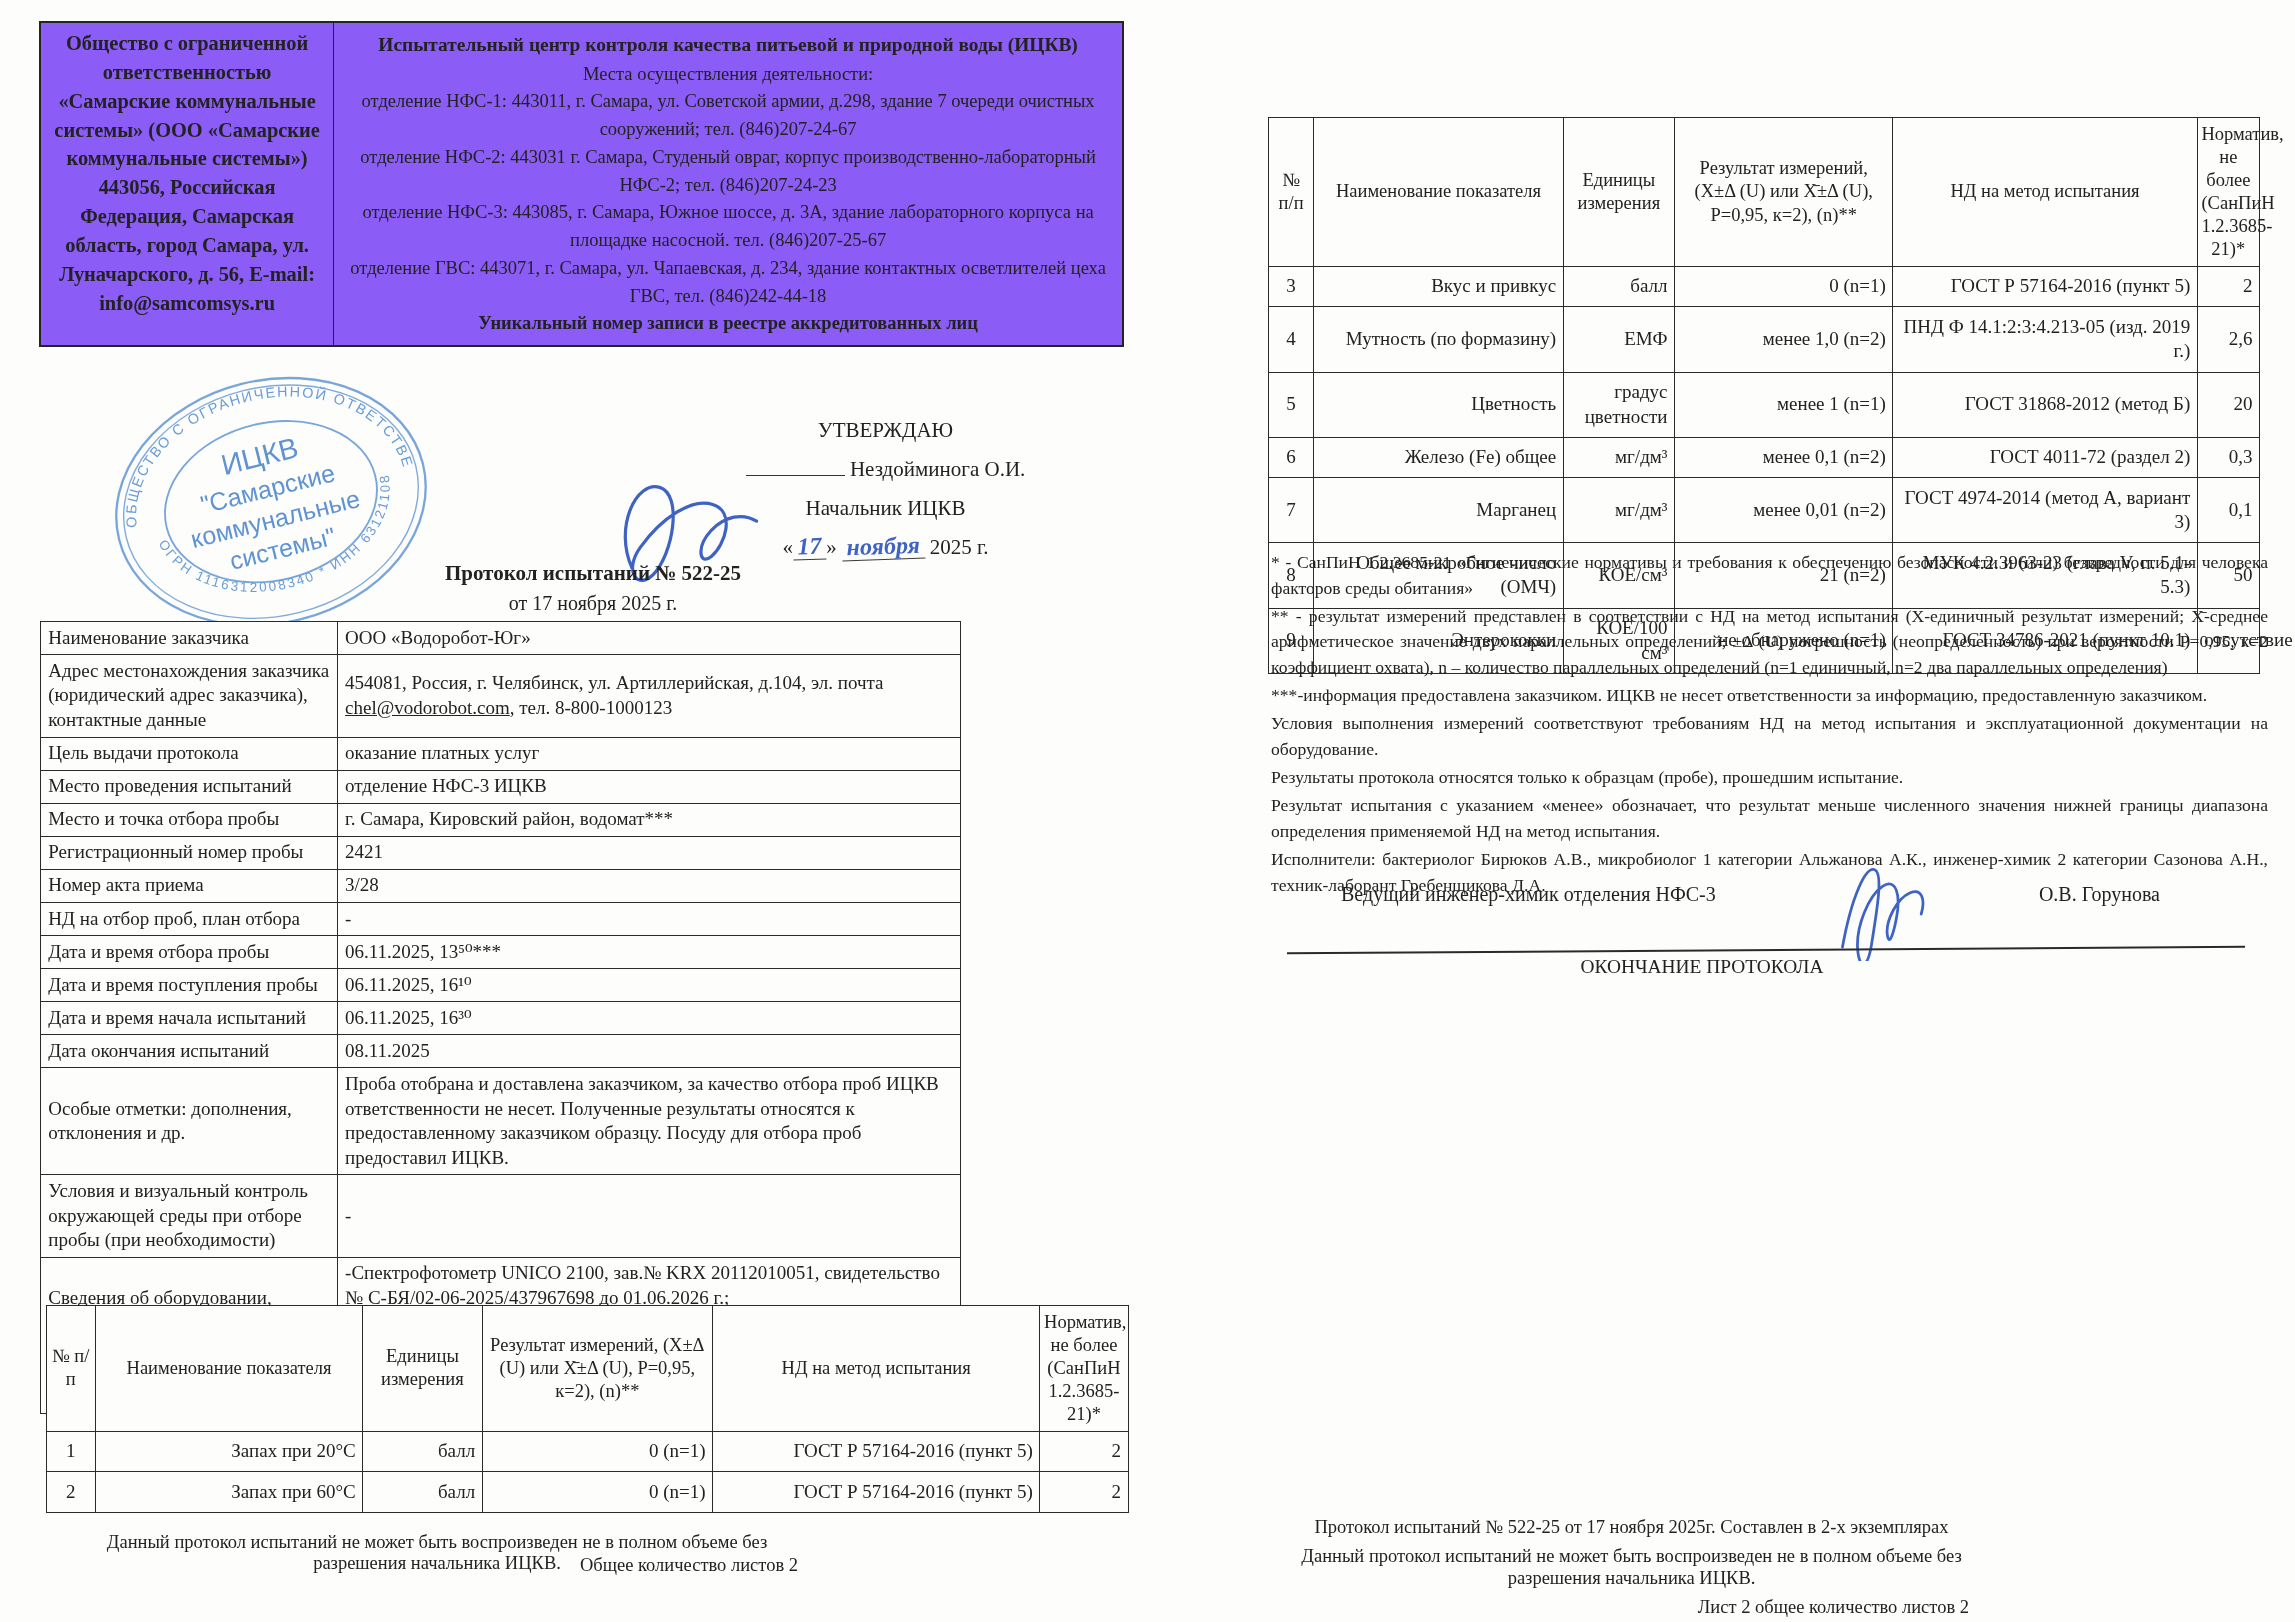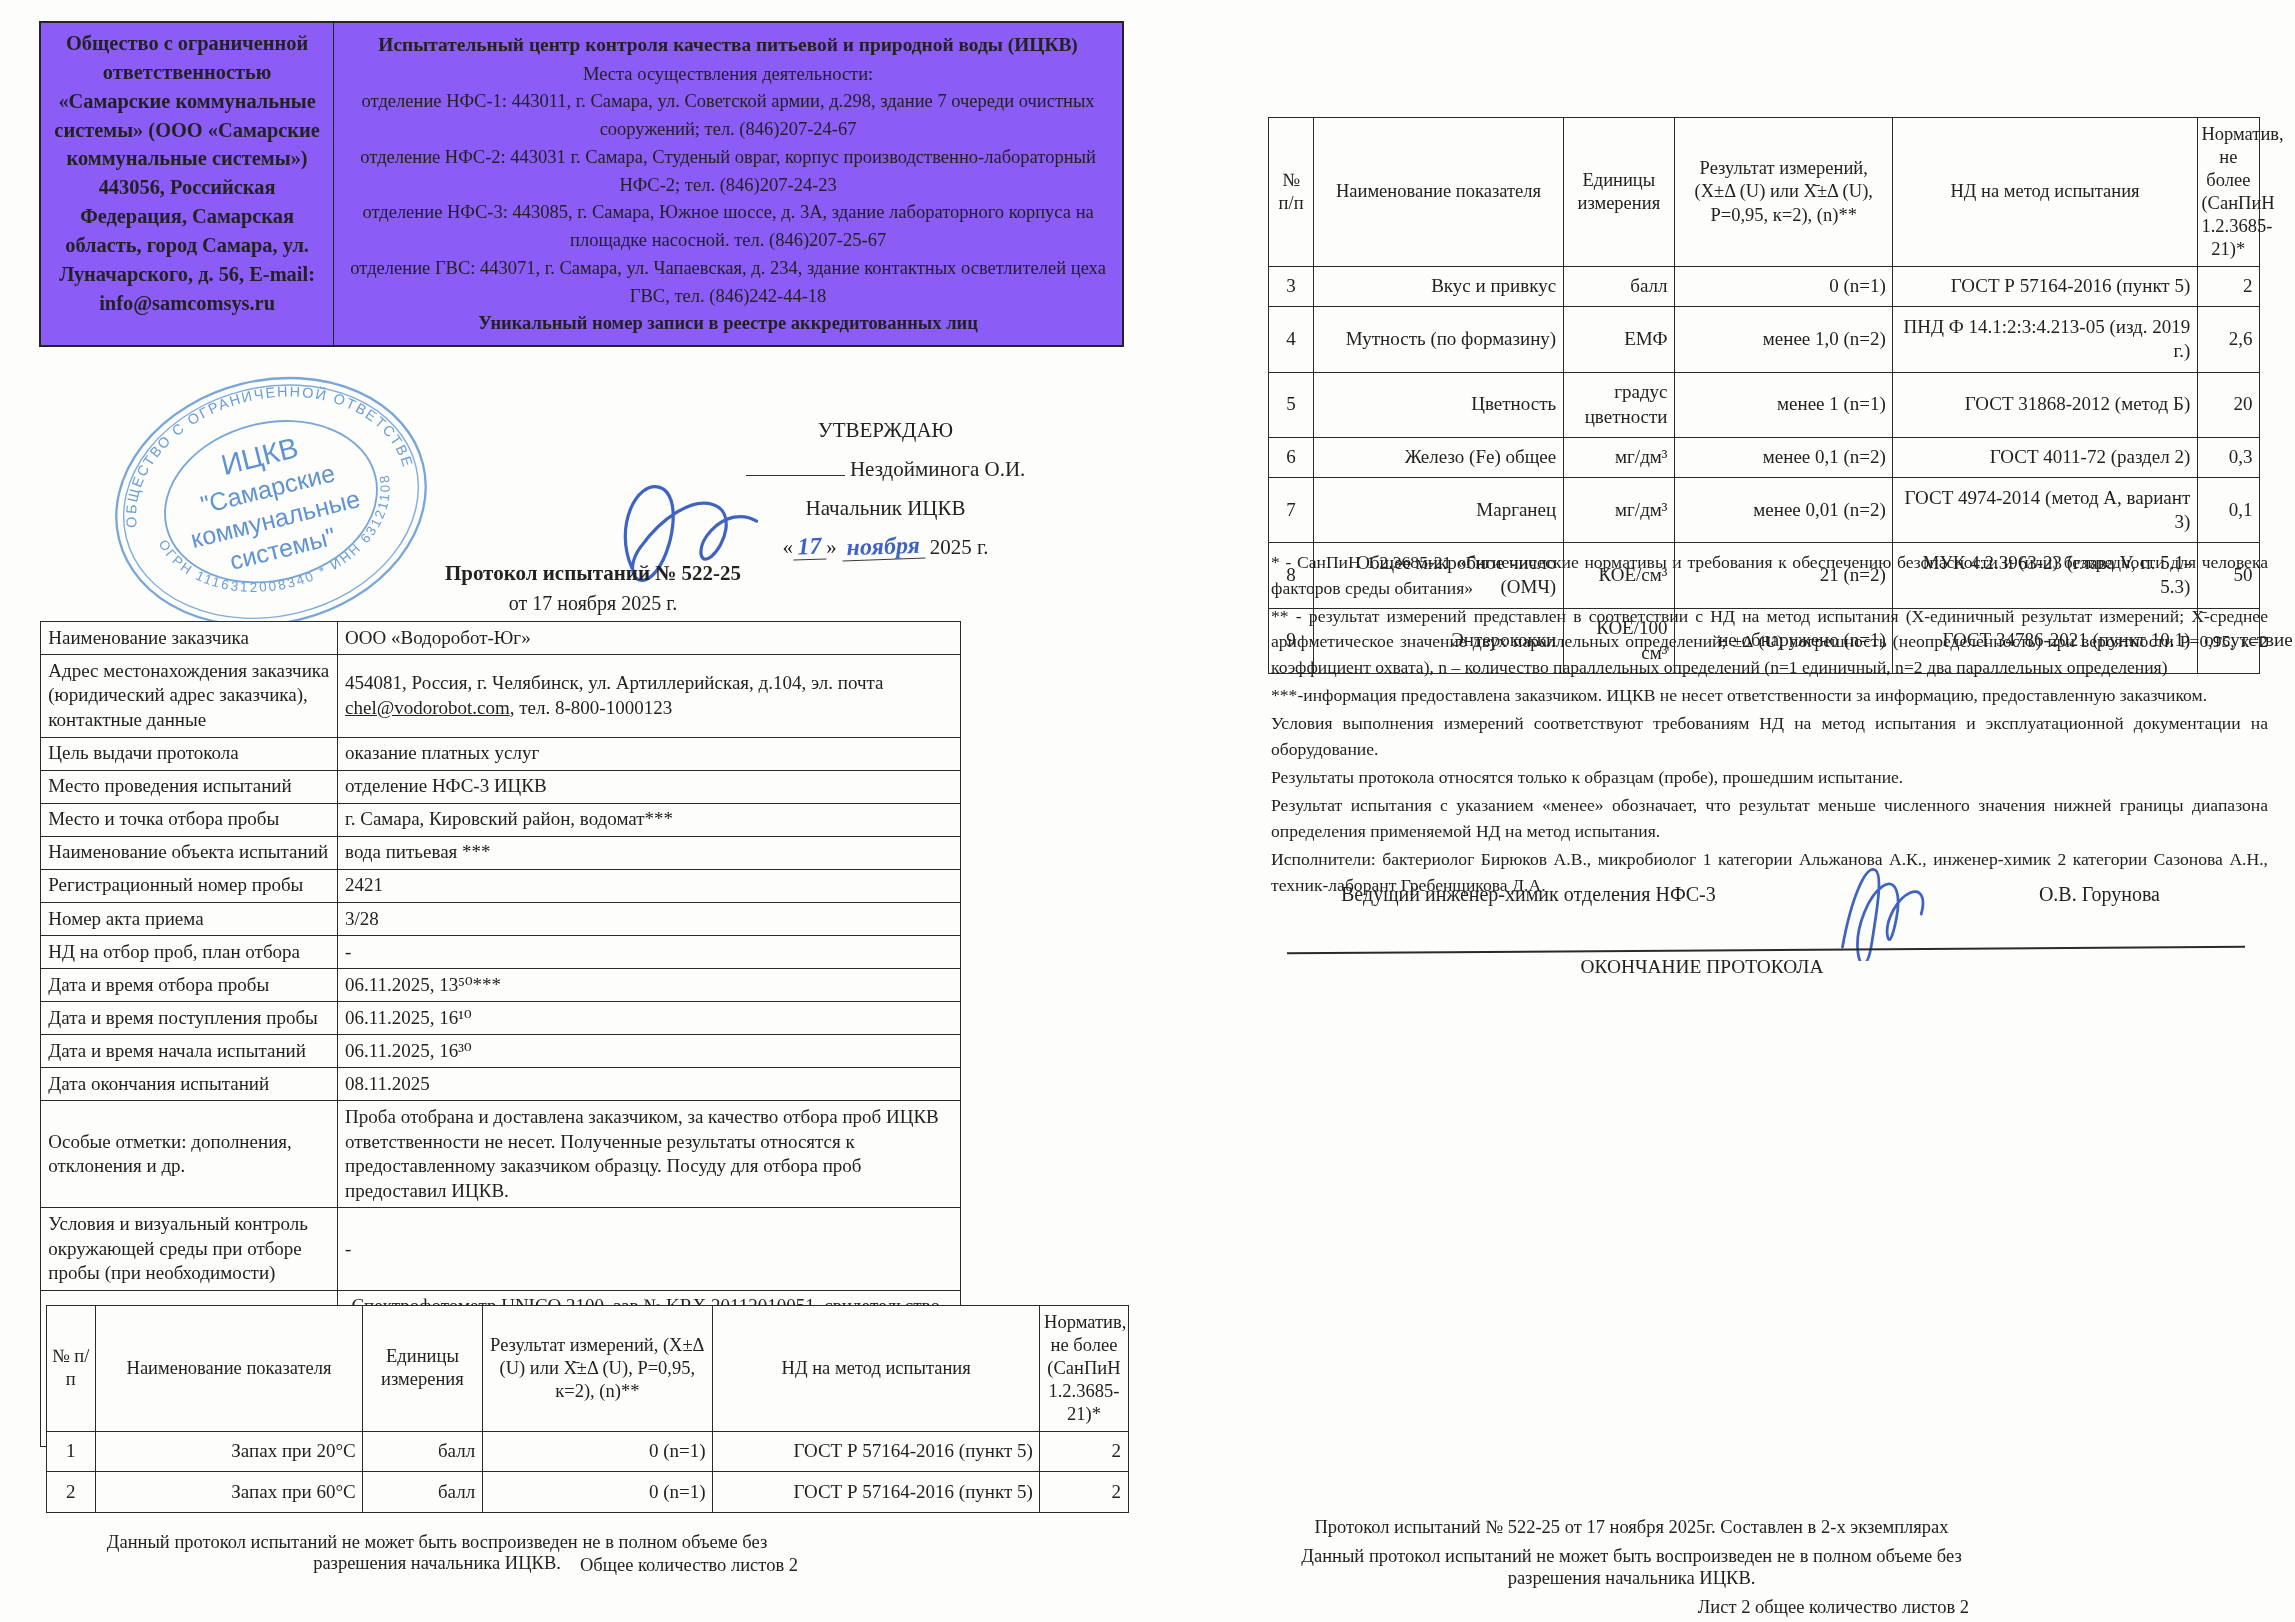--- a/index.html
+++ b/index.html
@@ -160,24 +160,20 @@
           </tr>
           <tr>
             <td class="lbl">Место проведения испытаний</td>
             <td>отделение НФС-3 ИЦКВ</td>
           </tr>
           <tr>
             <td class="lbl">Место и точка отбора пробы</td>
             <td>г. Самара, Кировский район, водомат***</td>
           </tr>
           <tr>
-            <td class="lbl">Наименование объекта испытаний</td>
-            <td>вода питьевая ***</td>
-          </tr>
-          <tr>
             <td class="lbl">Регистрационный номер пробы</td>
             <td>2421</td>
           </tr>
           <tr>
             <td class="lbl">Номер акта приема</td>
             <td>3/28</td>
           </tr>
           <tr>
             <td class="lbl">НД на отбор проб, план отбора</td>
             <td>-</td>

